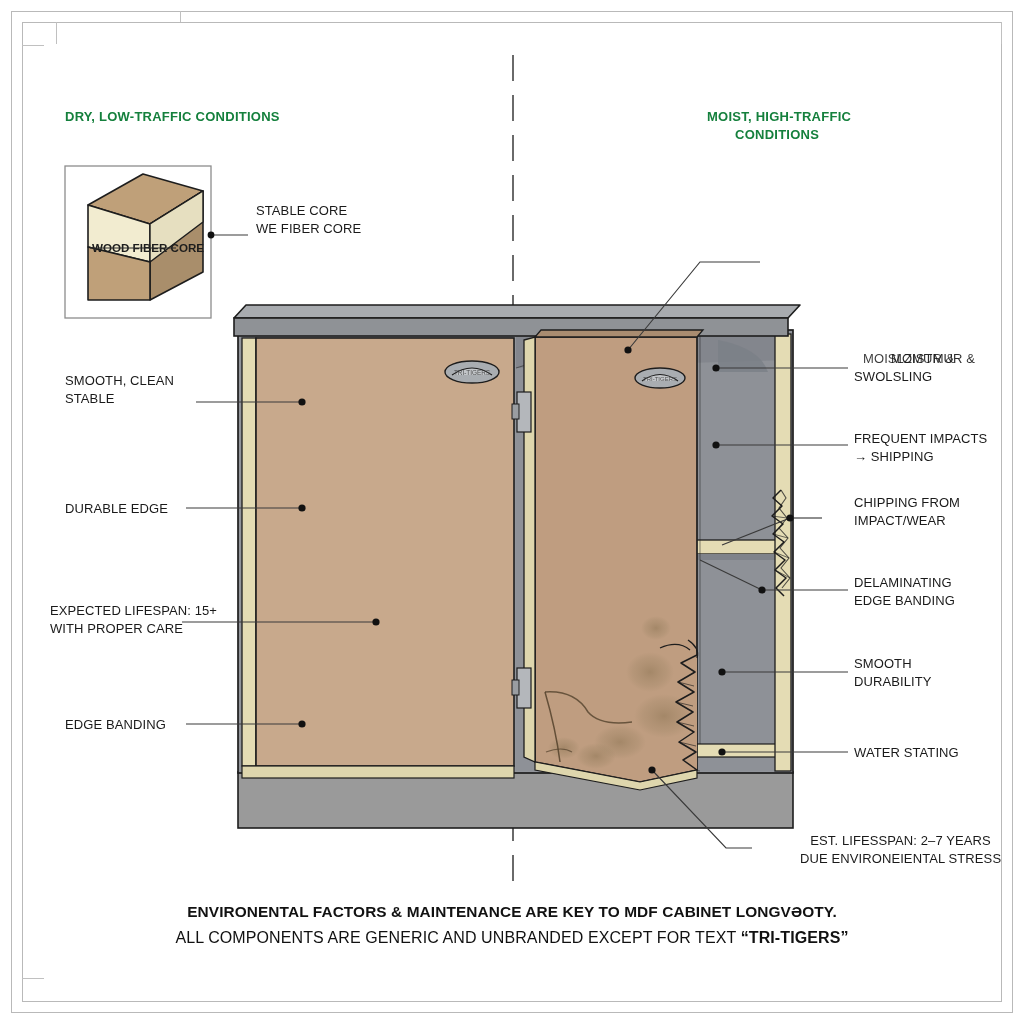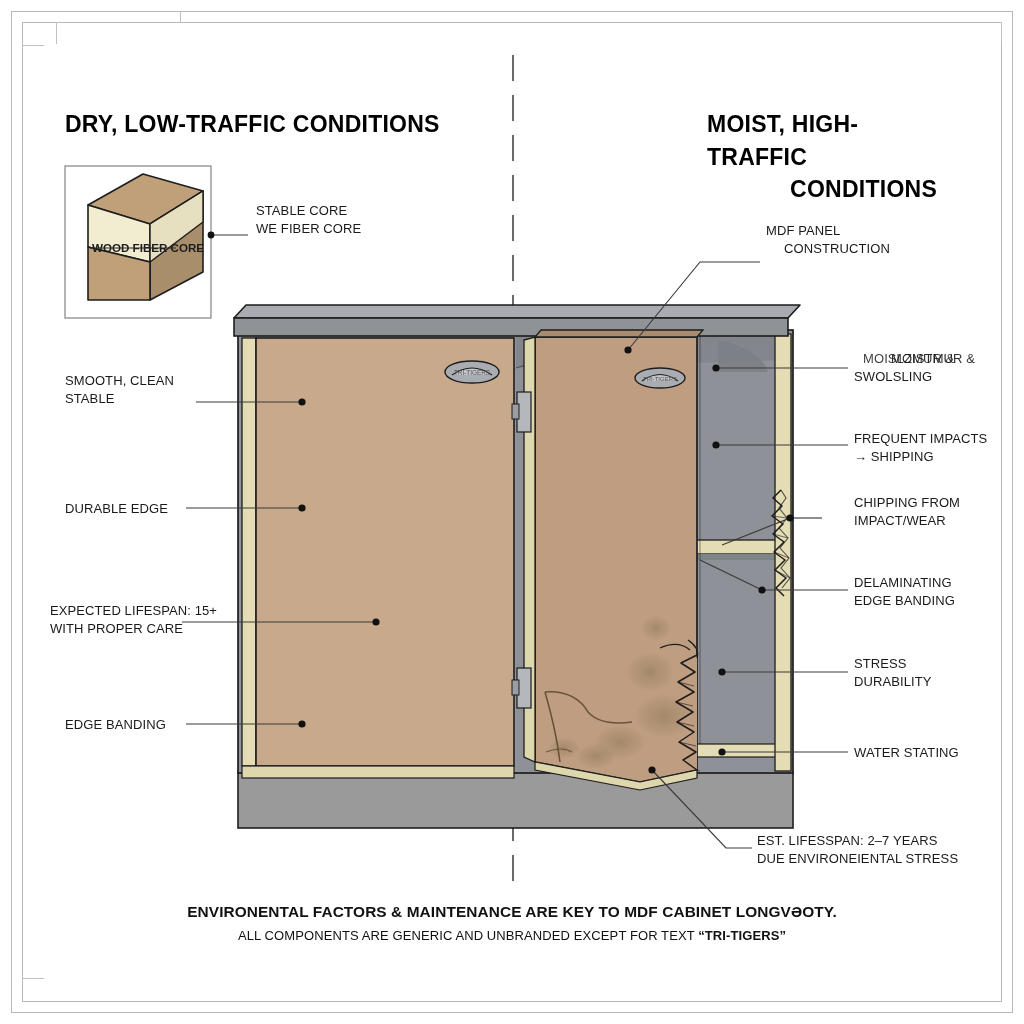--- a/index.html
+++ b/index.html
@@ -7,32 +7,32 @@
   #stage{position:relative;width:1024px;height:1024px;background:#ffffff;}
 
   .frame-outer{position:absolute;left:11px;top:11px;width:1002px;height:1002px;border:1.2px solid #b9b9b9;box-sizing:border-box;}
   .frame-inner{position:absolute;left:22px;top:22px;width:980px;height:980px;border:1.2px solid #b9b9b9;box-sizing:border-box;}
   .frame-tick-l{position:absolute;left:22px;top:45px;width:22px;height:1.2px;background:#c0c0c0;}
   .frame-tick-t{position:absolute;left:56px;top:22px;width:1.2px;height:22px;background:#c0c0c0;}
   .frame-tick-t2{position:absolute;left:180px;top:11px;width:1.2px;height:11px;background:#c0c0c0;}
   .frame-tick-r{position:absolute;right:22px;top:22px;width:1.2px;height:22px;background:#c0c0c0;}
   .frame-tick-b{position:absolute;left:22px;bottom:45px;width:22px;height:1.2px;background:#c0c0c0;}
 
-  .hdr{position:absolute;font-weight:bold;font-size:23px;letter-spacing:.25px;color:#000000;line-height:1.42;}
+  .hdr{position:absolute;font-weight:bold;font-size:13px;letter-spacing:.25px;color:#15803d;line-height:1.42;}
   #hdr-left{left:65px;top:108px;}
   #hdr-right{left:707px;top:108px;width:230px;}
-  #hdr-right .l2{display:block;margin-left:28px;text-align:right;}
+  #hdr-right .l2{display:block;margin-left:28px;}
 
   .lbl{position:absolute;font-size:13px;line-height:1.42;color:#1a1a1a;letter-spacing:.1px;}
   .lbl.r{text-align:left;}
 
   svg#art{position:absolute;left:0;top:0;width:1024px;height:1024px;}
 
   .footer{position:absolute;left:0;top:900px;width:1024px;text-align:center;font-weight:bold;font-size:15.4px;line-height:1.62;letter-spacing:.1px;color:#111;}
-  .footer .ln2{font-weight:normal;font-size:13px;}
+  .footer .ln2{font-weight:normal;font-size:16px;}
   .footer .ln2 b{font-weight:bold;}
 
   .garble{position:relative;display:inline-block;}
   .garble .over{position:absolute;left:0;top:0;white-space:nowrap;}
   .garble .g1{left:-1px;opacity:.92;margin-left:38px;}
   .garble .g2{left:9px;opacity:.85;}
 </style>
 </head>
 <body>
 
@@ -245,24 +245,20 @@
     <div>DURABLE EDGE</div>
   </div>
   <div class="lbl" style="left:50px;top:602px;">
     <div>EXPECTED LIFESPAN: 15+</div>
     <div>WITH PROPER CARE</div>
   </div>
   <div class="lbl" style="left:65px;top:716px;">
     <div>EDGE BANDING</div>
   </div>
 
-  <div class="lbl r" style="left:766px;top:222px;">
-    <div>MDF PANEL</div>
-    <div style="margin-left:18px;">CONSTRUCTION</div>
-  </div>
 
   <div class="lbl r" style="left:854px;top:350px;">
     <div class="garble">
       <span style="visibility:hidden;">MOISLZMUR &amp;</span>
       <span class="over g1">MOISTMUR &amp;</span>
       <span class="over g2">MOISLZMUR &amp;</span>
     </div>
     <div>SWOLSLING</div>
   </div>
 
@@ -275,29 +271,29 @@
     <div>FREQUENT IMPACTS</div>
     <div>→ SHIPPING</div>
   </div>
 
   <div class="lbl r" style="left:854px;top:574px;">
     <div>DELAMINATING</div>
     <div>EDGE BANDING</div>
   </div>
 
   <div class="lbl r" style="left:854px;top:655px;">
-    <div>STRESS</div>
+    <div>SMOOTH</div>
     <div>DURABILITY</div>
   </div>
 
   <div class="lbl r" style="left:854px;top:744px;">
     <div>WATER STATING</div>
   </div>
 
-  <div class="lbl r" style="left:757px;top:832px;">
+  <div class="lbl r" style="left:800px;top:832px;text-align:center;">
     <div>EST. LIFESSPAN: 2–7 YEARS</div>
     <div>DUE ENVIRONEIENTAL STRESS</div>
   </div>
 
   <div class="footer">
     <div>ENVIRONENTAL FACTORS &amp; MAINTENANCE ARE KEY TO MDF CABINET LONGVƏOTY.</div>
     <div class="ln2"><span>ALL COMPONENTS ARE GENERIC AND UNBRANDED EXCEPT FOR TEXT </span><b>“TRI-TIGERS”</b></div>
   </div>
 
 </div>

